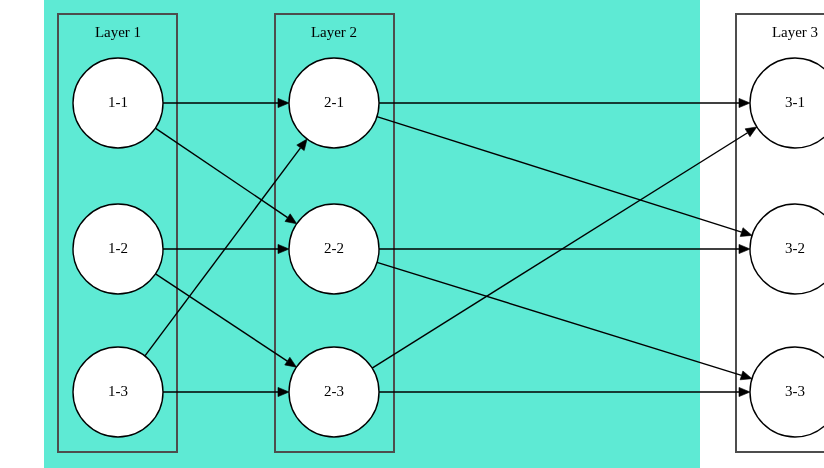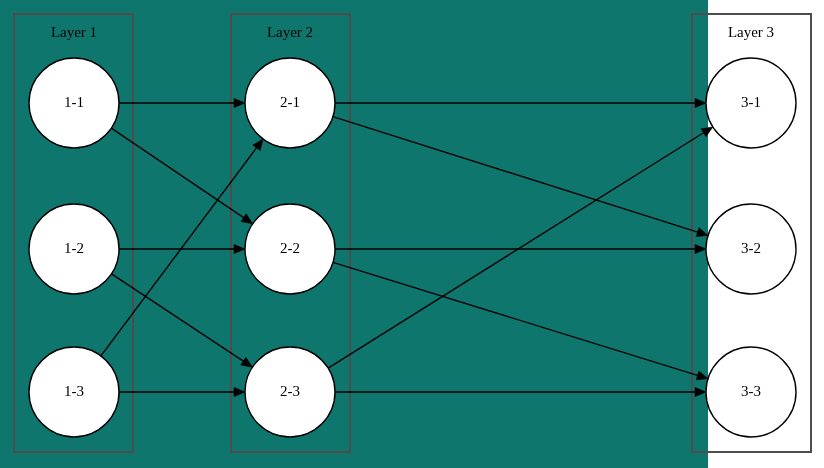--- a/index.html
+++ b/index.html
@@ -9,23 +9,24 @@
     background: #ffffff;
   }
   body {
     width: 824px;
     height: 468px;
     font-family: "Liberation Serif", serif;
     overflow: hidden;
   }
   #diagram-root {
     position: relative;
-    width: 708px;
+    width: 656px;
     height: 468px;
-    background: #0f766e;
+    background: #5eead4;
+    margin-left: 44px;
   }
   svg#graph {
     display: block;
     width: 824px;
     height: 468px;
   }
   .cluster-box {
     fill: none;
     stroke: #4d4d4d;
     stroke-width: 2;

